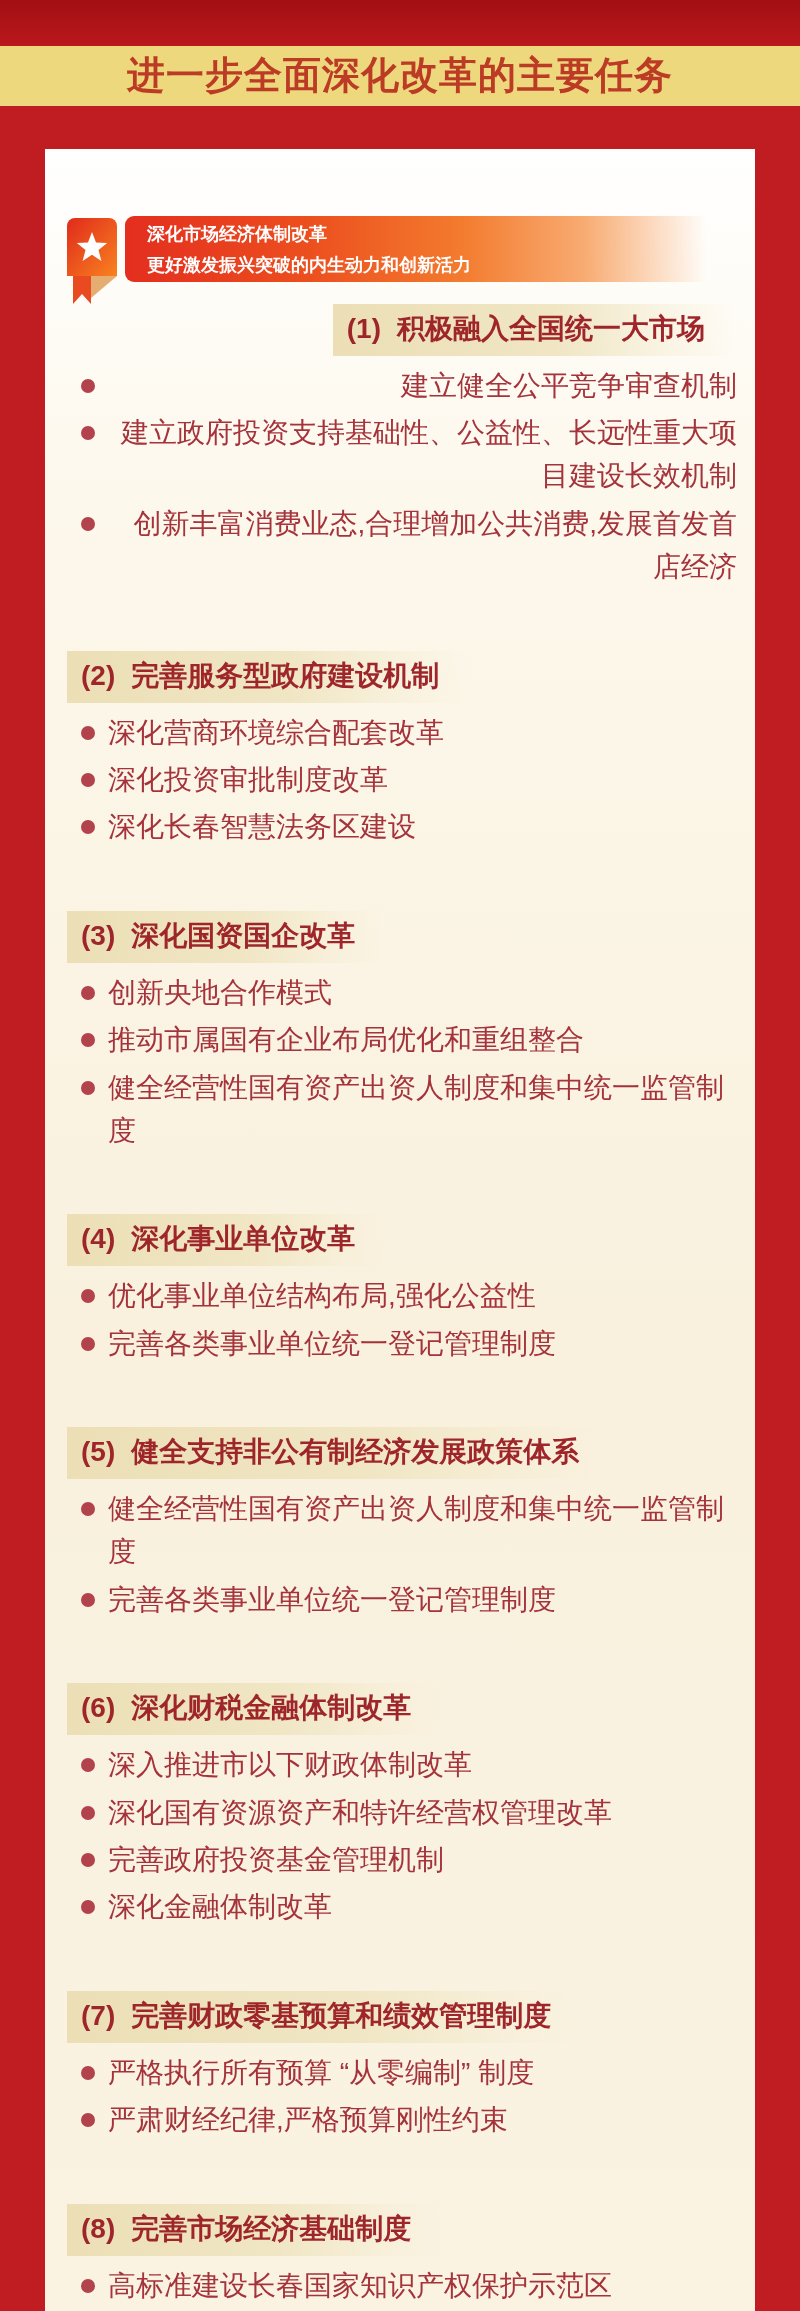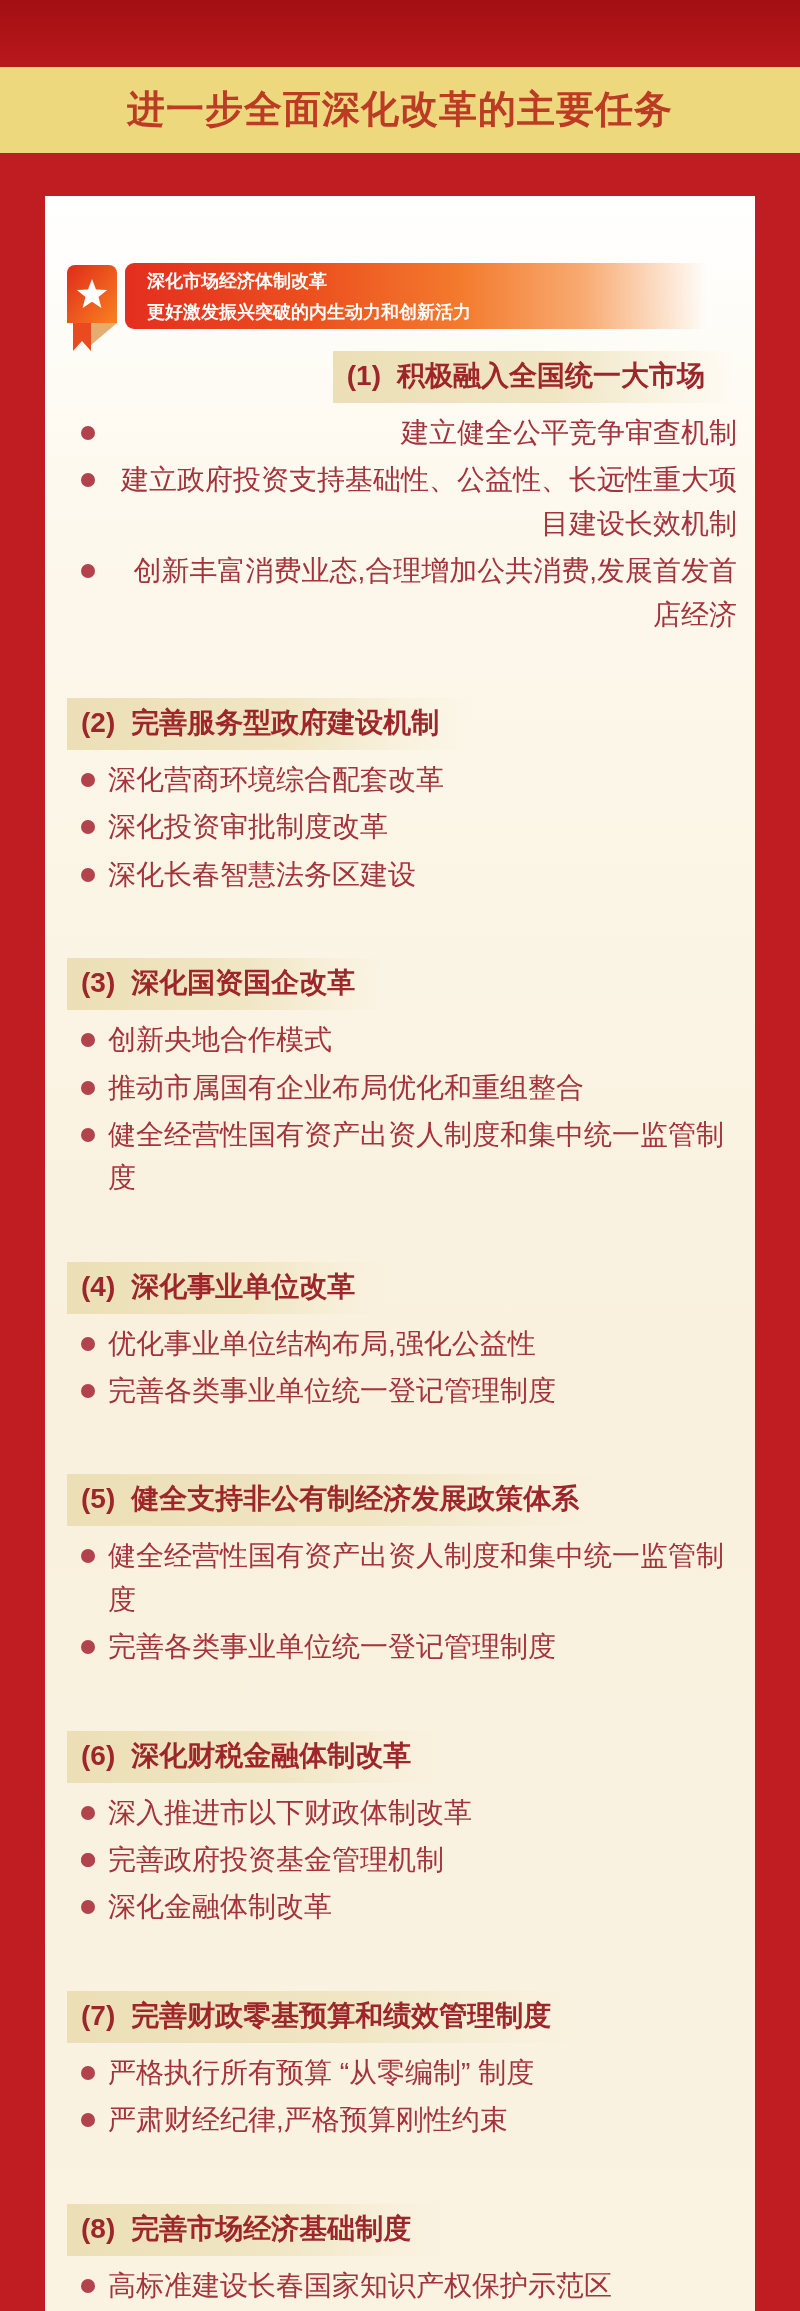--- a/index.html
+++ b/index.html
@@ -204,20 +204,21 @@
       <span class="sec-num">(6)</span><span class="sec-title">深化财税金融体制改革</span>
     </div>
     <ul class="bullets">
   <li class="bullet">
     <span class="dot"></span>
     <span class="bullet-text">深入推进市以下财政体制改革</span>
   </li>
 
   <li class="bullet">
     <span class="dot"></span>
+    <span class="bullet-text">深化国有资源资产和特许经营权管理改革</span>
   </li>
 
   <li class="bullet">
     <span class="dot"></span>
     <span class="bullet-text">完善政府投资基金管理机制</span>
   </li>
 
   <li class="bullet">
     <span class="dot"></span>
     <span class="bullet-text">深化金融体制改革</span>

